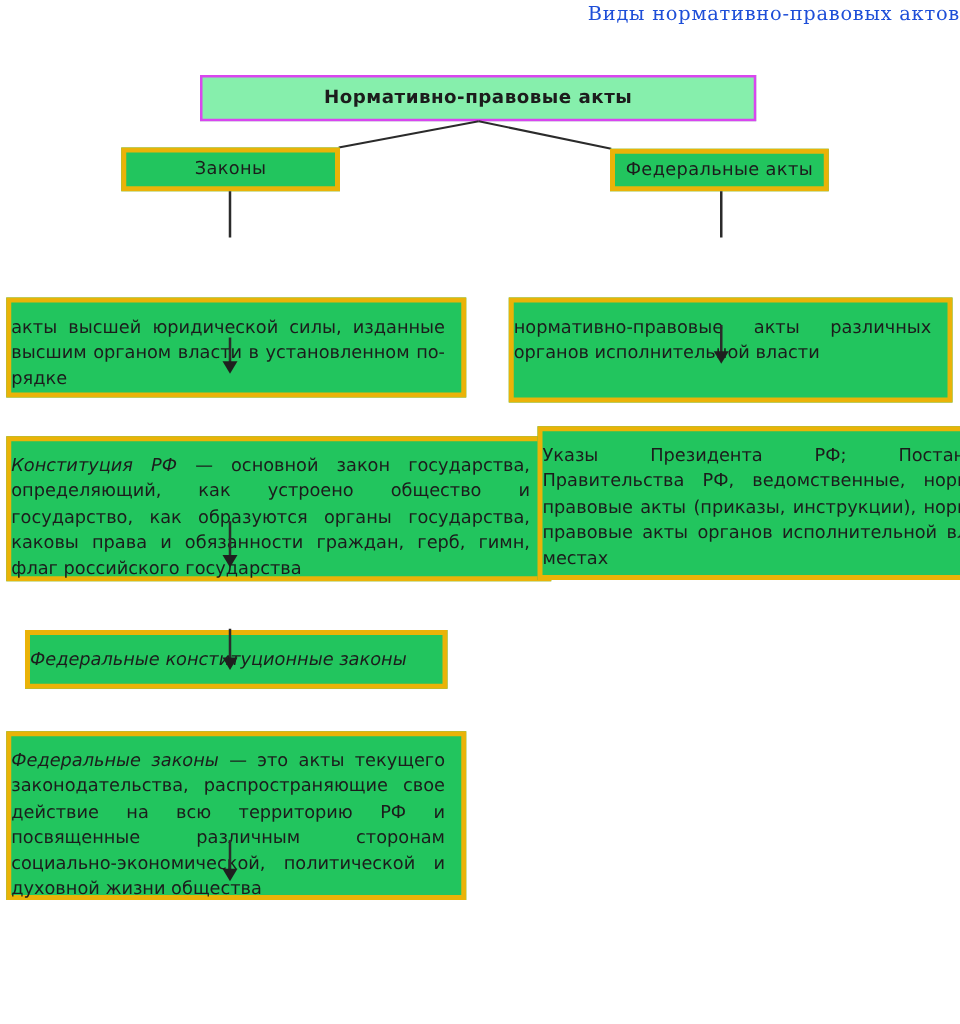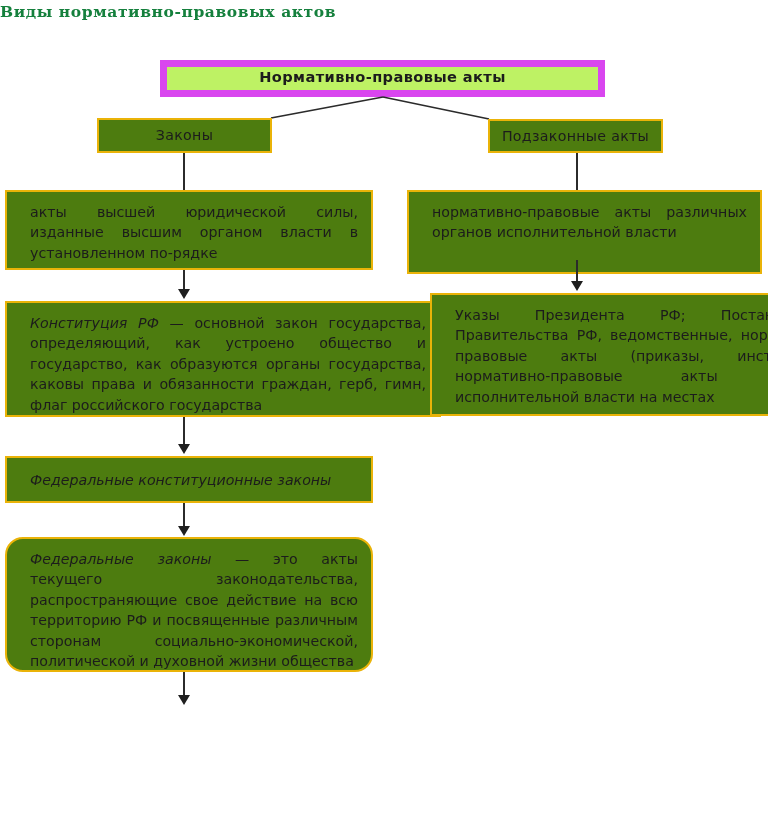--- a/index.html
+++ b/index.html
@@ -19,62 +19,63 @@
   #diagram-root {
     position: absolute;
     inset: 0;
   }
 
   .title {
     position: absolute;
     left: 0;
     top: 2px;
     width: 768px;
-    text-align: left;
+    text-align: right;
     font-family: "DejaVu Serif", "Liberation Serif", serif;
-    font-weight: bold;
+    font-weight: normal;
     font-size: 15.5px;
     letter-spacing: 0.6px;
-    color: #15803d;
+    color: #1d4ed8;
   }
 
   .node {
     position: absolute;
     box-sizing: border-box;
-    border: 2px solid #eab308;
-    background: #4d7c0f;
+    border: 4px solid #eab308;
+    background: #22c55e;
     font-size: 14.2px;
     line-height: 20.4px;
     color: #1c1c1c;
   }
 
   .node.root {
-    background: #bef264;
-    border: 7px solid #d946ef;
+    background: #86efac;
+    border: 2px solid #d946ef;
     display: flex;
-    align-items: flex-start;
+    align-items: center;
     justify-content: center;
     font-weight: bold;
     font-size: 14.6px;
     letter-spacing: 0.4px;
   }
 
   .node.small {
     display: flex;
     align-items: center;
     justify-content: center;
     font-size: 14.2px;
     letter-spacing: 0.3px;
   }
 
   .node.para {
-    padding: 10px 13px 8px 23px;
+    padding: 10px 13px 8px 0;
     text-align: justify;
     text-justify: inter-word;
     hyphens: manual;
+    margin-top: 48px;
   }
 
   .node.para .txt {
     display: block;
   }
 
   .em {
     font-style: italic;
     font-weight: 500;
   }
@@ -116,47 +117,47 @@
   <svg class="branch-svg" viewBox="0 0 768 819" xmlns="http://www.w3.org/2000/svg">
     <line x1="383" y1="97" x2="271" y2="118" stroke="#2b2b2b" stroke-width="1.7"></line>
     <line x1="383" y1="97" x2="489" y2="119" stroke="#2b2b2b" stroke-width="1.7"></line>
   </svg>
 
   <div class="node small" style="left:97px; top:118px; width:175px; height:35px;">
     <span>Законы</span>
   </div>
 
   <div class="node small" style="left:488px; top:119px; width:175px; height:34px;">
-    <span>Подзаконные акты</span>
+    <span>Федеральные акты</span>
   </div>
 
   <div class="vline" style="left:183px; top:153px; height:37px;"></div>
 
   <div class="node para" style="left:5px; top:190px; width:368px; height:80px;">
     <span class="txt">акты высшей юридической силы, изданные высшим органом власти в установленном по-рядке</span>
   </div>
 
   <div class="vline" style="left:183px; top:270px; height:21px;"></div>
   <div class="arrowhead" style="left:178px; top:289px;"></div>
 
   <div class="node para" style="left:5px; top:301px; width:436px; height:116px;">
     <span class="txt"><span class="em">Конституция РФ</span><span> — основной закон государства, определяющий, как устроено общество и государство, как образуются органы государства, каковы права и обязанности граждан, герб, гимн, флаг российского государства</span></span>
   </div>
 
   <div class="vline" style="left:183px; top:417px; height:28px;"></div>
   <div class="arrowhead" style="left:178px; top:444px;"></div>
 
-  <div class="node para" style="left:5px; top:456px; width:368px; height:47px; display:flex; align-items:center;">
+  <div class="node para" style="left:20px; top:456px; width:338px; height:47px; display:flex; align-items:center;">
     <span class="em">Федеральные конституционные законы</span>
   </div>
 
   <div class="vline" style="left:183px; top:503px; height:24px;"></div>
   <div class="arrowhead" style="left:178px; top:526px;"></div>
 
-  <div class="node para" style="left:5px; top:537px; width:368px; height:135px;border-radius:18px;">
+  <div class="node para" style="left:5px; top:537px; width:368px; height:135px;">
     <span class="txt"><span class="em">Федеральные законы</span><span> — это акты текущего законодательства, распространяющие свое действие на всю территорию РФ и посвященные различным сторонам социально-экономической, политической и духовной жизни общества</span></span>
   </div>
 
   <div class="vline" style="left:183px; top:672px; height:24px;"></div>
   <div class="arrowhead" style="left:178px; top:695px;"></div>
 
 
   <div class="vline" style="left:576px; top:153px; height:37px;"></div>
 
   <div class="node para" style="left:407px; top:190px; width:355px; height:84px;">

